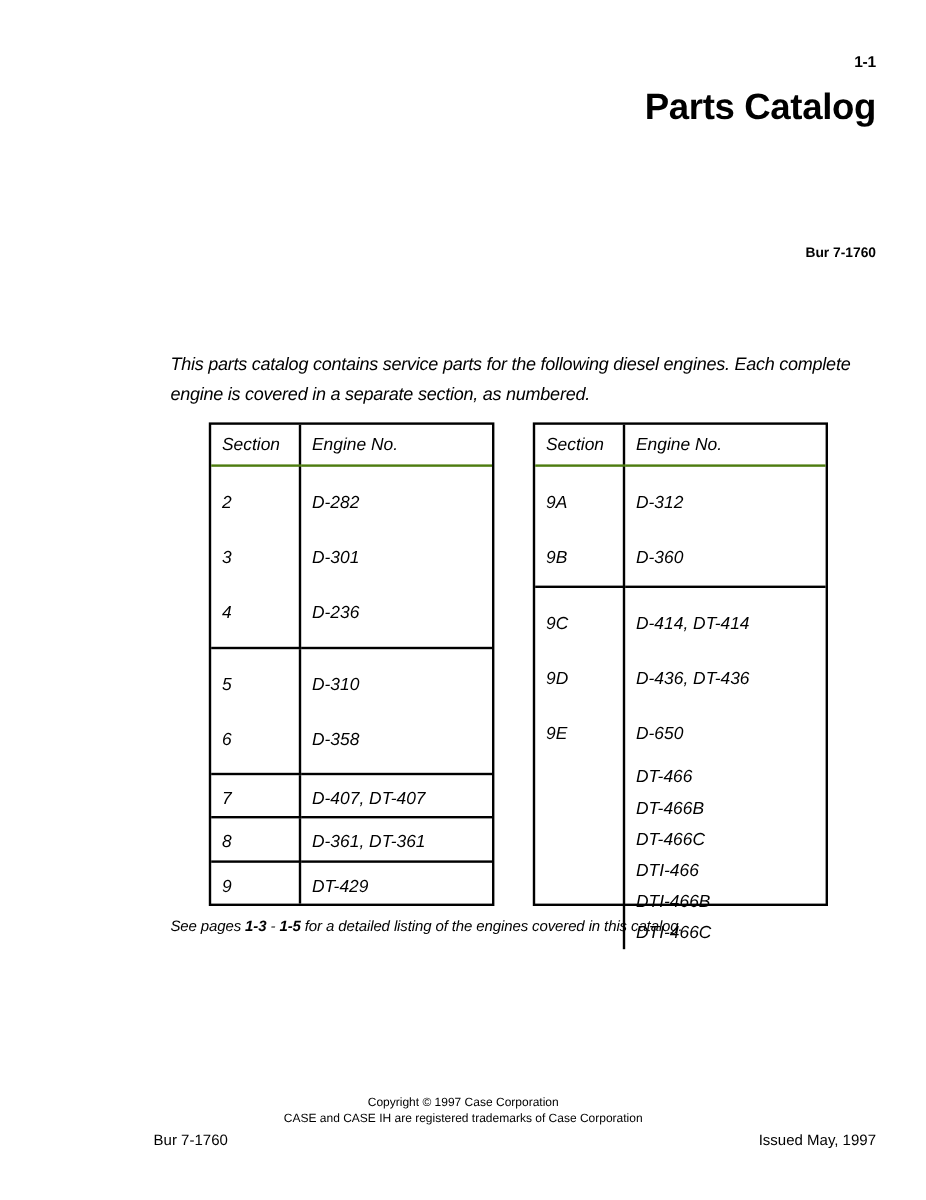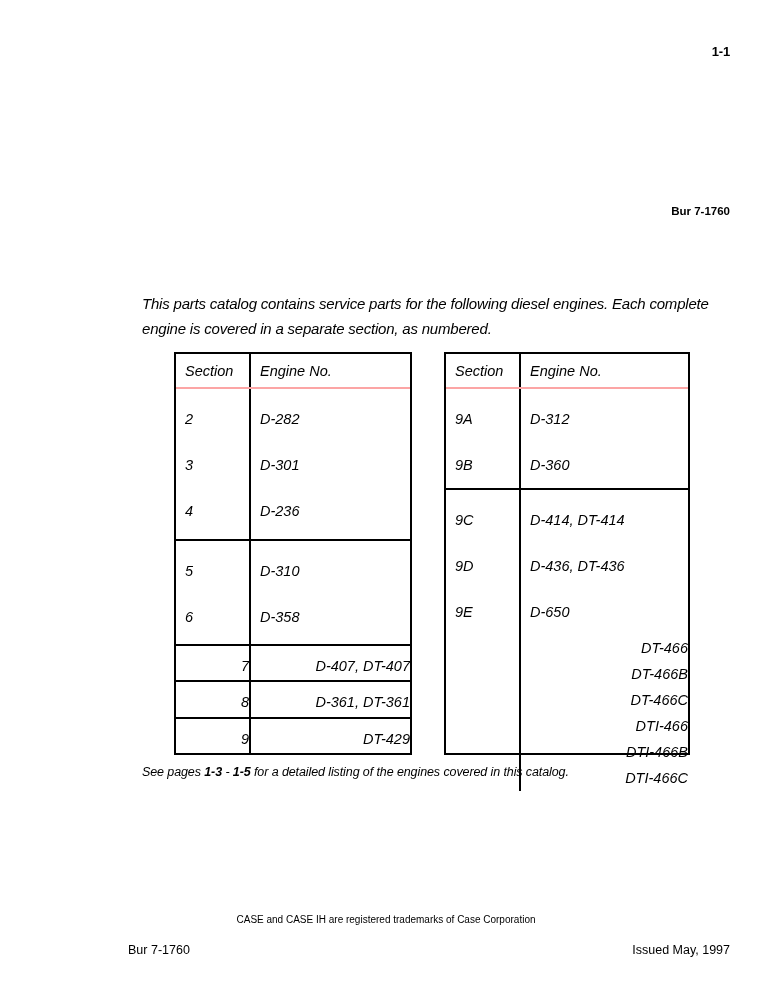--- a/index.html
+++ b/index.html
@@ -88,21 +88,21 @@
     vertical-align: top;
     padding: 7px 0 0 9px;
     font-weight: normal;
     font-style: italic;
     text-align: left;
     font-size: 14.5px;
     line-height: 22px;
   }
   .tbl .col-sec { width: 74px; }
   .tbl .hdr td {
-    border-bottom: 2px solid #fca5a5;
+    border-bottom: 2px solid #4d7c0f;
     height: 27px;
     padding-top: 6px;
     border-radius: 12px;
   }
   .tbl .grp td {
     border-bottom: 2px solid #000;
   }
   .tbl .grp.last td {
     border-bottom: 0;
     margin-left: 26px;
@@ -110,21 +110,20 @@
   .tbl td.c1 {
     border-right: 2px solid #000;
   }
   .tbl .stack > div {
     line-height: 46px;
     height: 46px;
   }
   .tbl .stack.tight > div {
     line-height: 26px;
     height: 26px;
-    text-align: right;
   }
 
   
   .note {
     position: absolute;
     left: 142px;
     top: 765px;
     font-size: 12.5px;
     letter-spacing: -0.1px;
     font-style: italic;
@@ -155,20 +154,21 @@
   }
 </style>
 </head>
 <body>
 
 <div class="page">
 
   <div class="page-number">1-1</div>
 
   <div class="title-block">
+    <div class="title-line">Parts Catalog</div>
   </div>
 
   <div class="bur-top">Bur 7-1760</div>
 
   <div class="intro">This parts catalog contains service parts for the following diesel engines. Each complete engine is covered in a separate section, as numbered.</div>
 
   <div class="tbl" id="table-left">
     <table>
       <colgroup>
           <col class="col-sec">
@@ -307,19 +307,20 @@
         </tr>
       </tbody>
     </table>
   </div>
 
   <div class="note">
     <span>See pages </span><b>1-3</b><span> - </span><b>1-5</b><span> for a detailed listing of the engines covered in this catalog.</span>
   </div>
 
   <div class="copyright">
+    <div>Copyright © 1997 Case Corporation</div>
     <div>CASE and CASE IH are registered trademarks of Case Corporation</div>
   </div>
 
   <div class="footer-left">Bur 7-1760</div>
   <div class="footer-right">Issued May, 1997</div>
 
 </div>
 
 </body></html>

